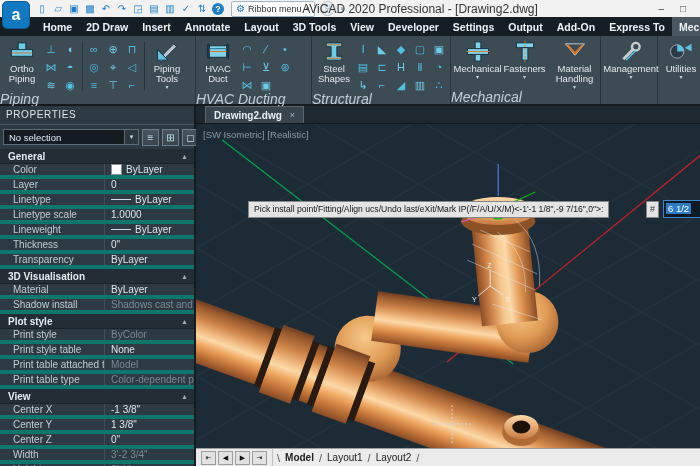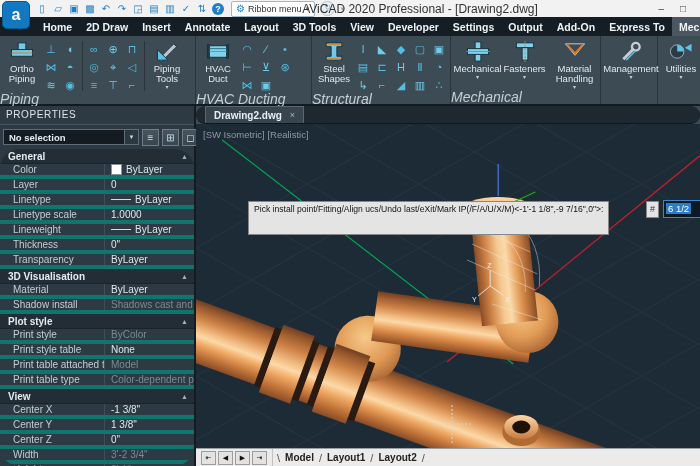--- a/index.html
+++ b/index.html
@@ -44,56 +44,56 @@
   .ricon:nth-child(3n+2){color:#6fcbe8;}
   .rsep{width:1px;background:#2b343c;align-self:stretch;margin:2px 2px;}
 
   
   .main{display:flex;height:360px;}
 
   
   .props{width:196px;background:#2e3a43;display:flex;flex-direction:column;border-right:2px solid #141b21;box-sizing:border-box;}
   .props-title{height:18px;line-height:18px;padding-left:6px;font-size:10px;color:#dce3e8;letter-spacing:.6px;border-bottom:1px solid #45545f;}
   .props-toolbar{height:24px;display:flex;align-items:center;padding:0 3px;gap:3px;}
-  .psel{flex:0 0 136px;height:16px;background:#141c22;border:1px solid #5d6c76;display:flex;align-items:center;font-size:9.5px;color:#e6edf1;padding-left:5px;box-sizing:border-box;font-weight:bold;}
+  .psel{flex:0 0 136px;height:16px;background:#141c22;border:1px solid #5d6c76;display:flex;align-items:center;font-size:9.5px;color:#e6edf1;padding-left:5px;box-sizing:border-box;}
   .psel .arrow{margin-left:auto;width:13px;height:14px;background:#2c3840;border-left:1px solid #5d6c76;text-align:center;font-size:6px;line-height:14px;color:#cfd8dd;}
   .pbtn{width:17px;height:17px;border:1px solid #6e7d88;background:linear-gradient(#48555f,#39454e);color:#bfe0ee;font-size:10px;line-height:15px;text-align:center;box-sizing:border-box;}
   .pbtn.gold{color:#e8c23a;}
-  .props-body{flex:1;overflow:hidden;font-size:10px;border-radius:20px;}
+  .props-body{flex:1;overflow:hidden;font-size:10px;}
   .psec{height:14px;background:#232d35;display:flex;align-items:center;padding:0 6px 0 8px;color:#e4ebf0;font-weight:bold;border-bottom:1px solid #1a232a;}
   .psec .caret{margin-left:auto;font-size:7px;color:#9fb1bc;}
   .prow{height:15px;display:flex;border-bottom:4px solid #0f766e;align-items:flex-start;box-sizing:border-box;}
   .plab{width:104px;padding-left:13px;color:#c2ccd3;white-space:nowrap;overflow:hidden;display:flex;align-items:center;box-sizing:border-box;}
   .pval{flex:1;border-left:1px solid #404e58;padding-left:6px;color:#dde5ea;display:flex;align-items:center;gap:4px;white-space:nowrap;overflow:hidden;}
   .pval.muted{color:#7b8992;}
   .swatch{width:9px;height:9px;background:#fff;border:1px solid #8a9298;flex:0 0 auto;}
   .ltline{width:20px;border-top:1px solid #d6dee3;flex:0 0 auto;}
 
   
   .canvas-col{flex:1;display:flex;flex-direction:column;min-width:0;}
-  .doc-tabs{height:18px;background:#1d2831;display:flex;align-items:flex-end;padding-left:9px;border-bottom:1px solid #0f161c;box-sizing:border-box;border-radius:9px;}
+  .doc-tabs{height:18px;background:#1d2831;display:flex;align-items:flex-end;padding-left:9px;border-bottom:1px solid #0f161c;box-sizing:border-box;}
   .dtab{height:17px;display:flex;align-items:center;background:#38444e;border:1px solid #5a6771;border-bottom:none;
     padding:0 8px;font-size:10px;font-weight:bold;color:#e6f0f7;gap:8px;box-sizing:border-box;}
   .dtab .x{color:#a8b4bc;font-weight:normal;font-size:9px;}
   .viewport{flex:1;position:relative;background:#1d2b36;overflow:hidden;}
   svg.scene{position:absolute;left:0;top:0;width:100%;height:100%;}
   .vp-label{position:absolute;left:7px;top:5px;font-size:9.5px;color:#8d9aa4;}
-  .cmd-tip{position:absolute;left:52px;top:77px;height:34px;background:#e4e4e4;border:1px solid #878787;color:#151515;
+  .cmd-tip{position:absolute;left:52px;top:77px;height:17px;background:#e4e4e4;border:1px solid #878787;color:#151515;
     font-size:8.6px;line-height:15px;padding:0 5px;white-space:nowrap;box-sizing:border-box;}
   .hash-btn{position:absolute;left:450px;top:77px;width:13px;height:17px;background:#e4e4e4;border:1px solid #878787;
     font-size:9px;text-align:center;line-height:14px;color:#333;box-sizing:border-box;}
   .dyn-input{position:absolute;left:467px;top:76px;width:60px;height:18px;background:#0c1a26;border:1px solid #3f86c8;
     font-size:9.5px;line-height:16px;box-sizing:border-box;padding-left:2px;}
   .dyn-input span{background:#2e7bc6;color:#fff;padding:0 2px;}
 
   .layout-bar{height:18px;background:#ebebeb;display:flex;align-items:center;font-size:10px;color:#222;border-top:1px solid #9aa0a4;box-sizing:border-box;}
   .nav-btns{display:flex;gap:2px;padding:0 5px;height:100%;align-items:center;border-right:1px solid #c2c2c2;}
   .nbtn{width:15px;height:14px;background:#e2e2e2;border:1px solid #9d9d9d;font-size:7px;text-align:center;line-height:12px;color:#111;box-sizing:border-box;}
   .ltabs{display:flex;align-items:center;padding-left:4px;}
-  .ltab{padding:0 5px;color:#222;font-weight:bold;}
+  .ltab{padding:0 5px;color:#222;}
   .ltab.active{font-weight:bold;}
   .lsep{color:#555;font-size:11px;}
 </style>
 </head>
 <body>
 
 <div class="window">
 
   <div class="titlebar">
     <div class="app-logo">a</div>

